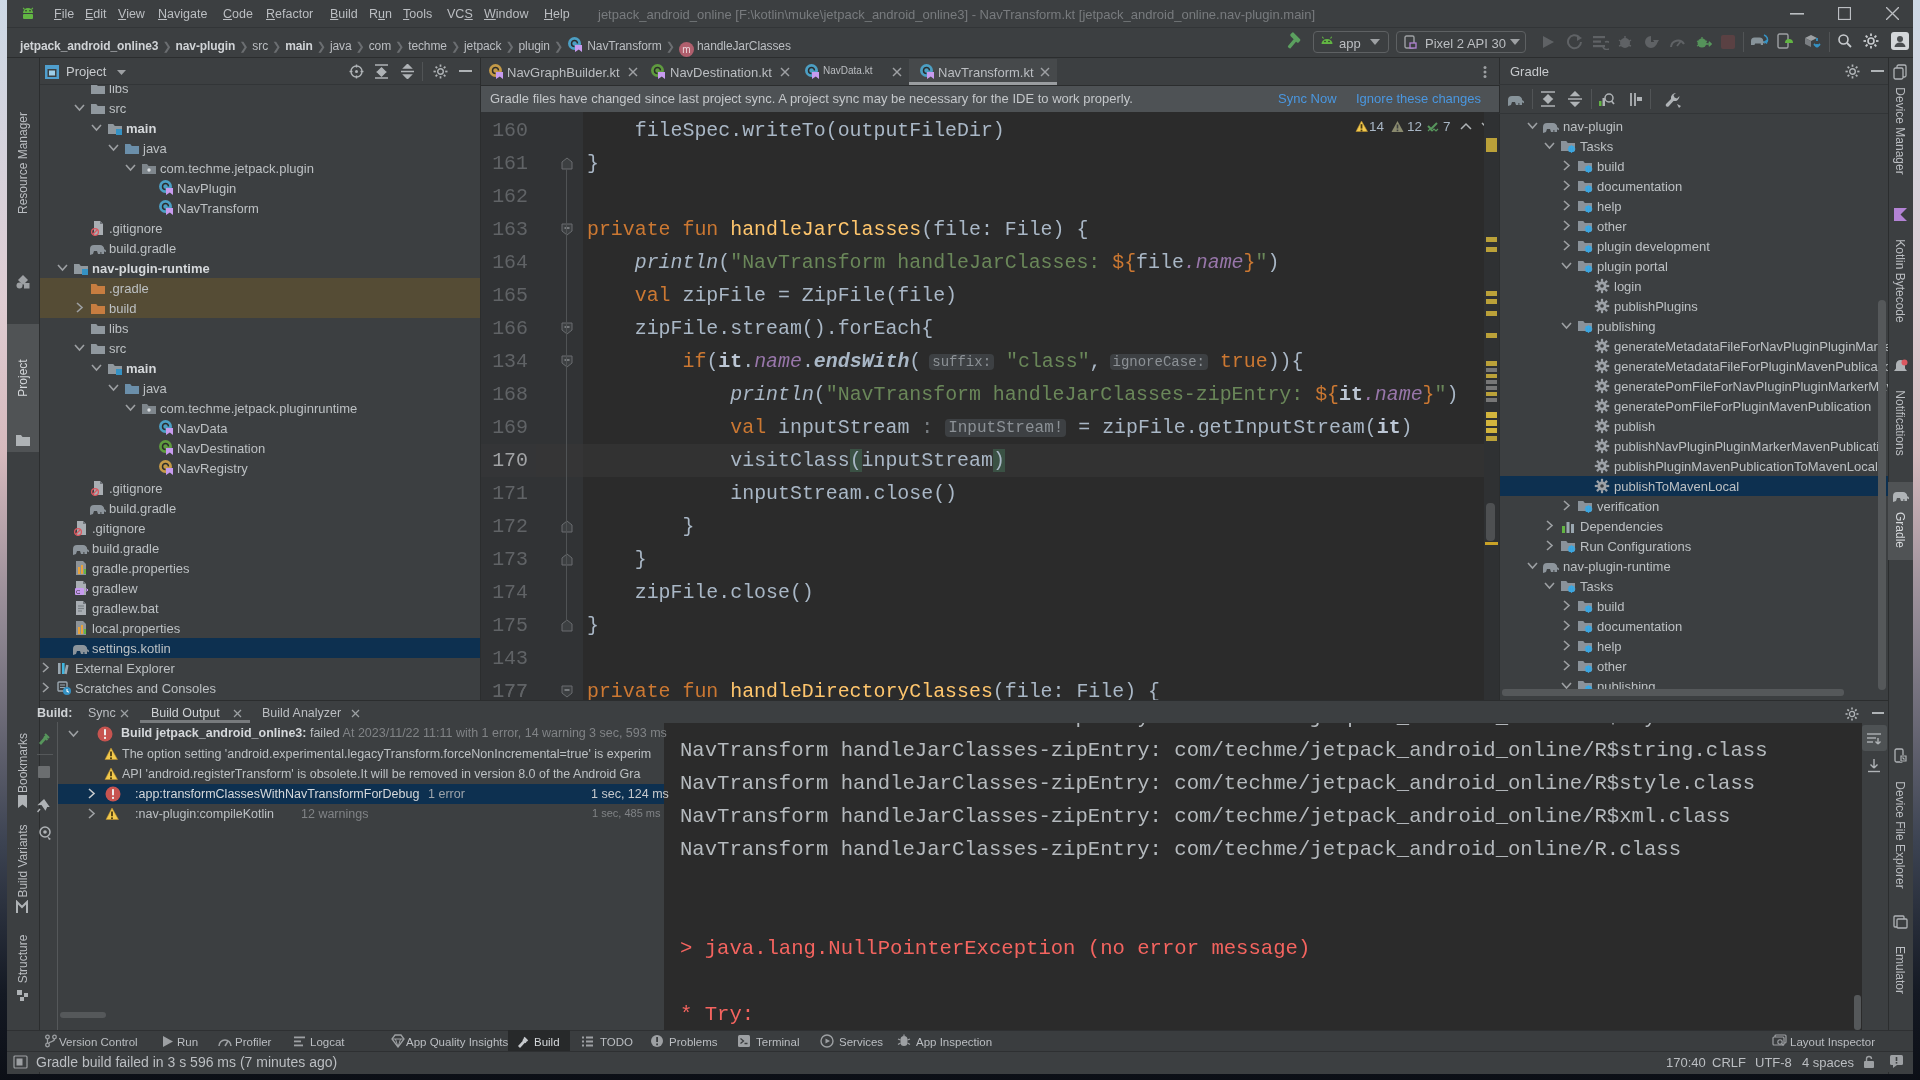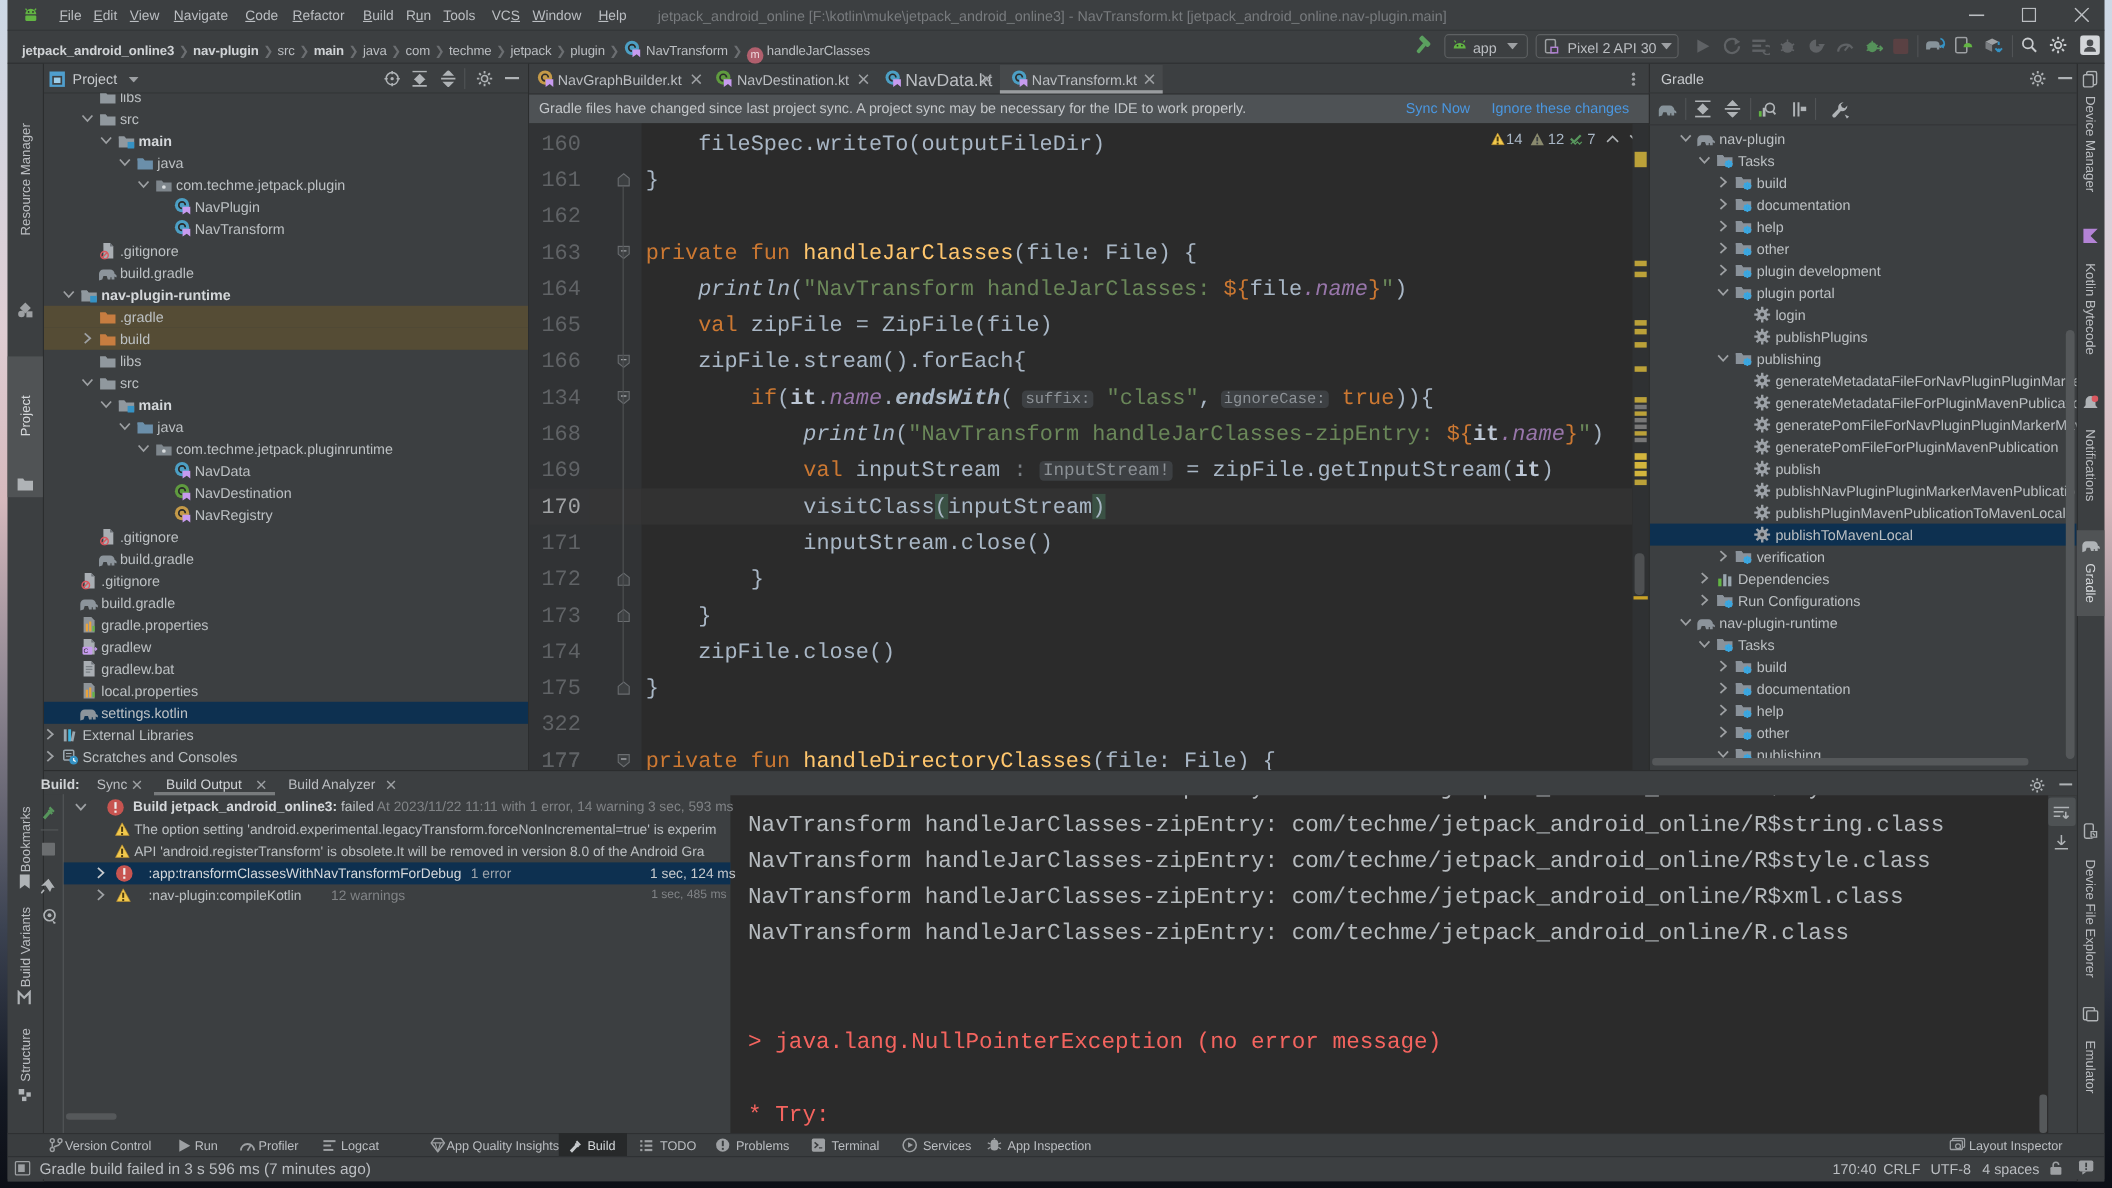--- a/index.html
+++ b/index.html
@@ -458,21 +458,21 @@
 <svg class="ab" style="left:-2px;top:575px" width="15" height="15" viewBox="0 0 15 15">
       <polyline points="5,3 10,7.5 5,12" fill="none" stroke="#9DA0A3" stroke-width="1.6"></polyline>
     </svg>
 <svg class="ab" style="left:16px;top:575px" width="16" height="16" viewBox="0 0 16 16">
       <g>
         <rect x="2" y="3" width="2.6" height="11" fill="#9AA7B0"></rect>
         <rect x="6" y="3" width="2.6" height="11" fill="#40B6E0"></rect>
         <rect x="10" y="5" width="2.6" height="9" fill="#9AA7B0" transform="rotate(12 11 5)"></rect>
       </g>
     </svg>
-<div class="ab" style="left:35px;top:576px;font-size:13px;color:#BCC0C3;white-space:pre;">External Libraries</div>
+<div class="ab" style="left:35px;top:576px;font-size:13px;color:#BCC0C3;white-space:pre;">External Explorer</div>
 <svg class="ab" style="left:-2px;top:595px" width="15" height="15" viewBox="0 0 15 15">
       <polyline points="5,3 10,7.5 5,12" fill="none" stroke="#9DA0A3" stroke-width="1.6"></polyline>
     </svg>
 <svg class="ab" style="left:16px;top:595px" width="16" height="16" viewBox="0 0 16 16">
       <rect x="2" y="2" width="9" height="9" rx="1" fill="none" stroke="#9AA7B0" stroke-width="1.4"></rect>
       <line x1="4" y1="5" x2="9" y2="5" stroke="#9AA7B0"></line>
       <line x1="4" y1="7.5" x2="9" y2="7.5" stroke="#9AA7B0"></line>
       <circle cx="11" cy="11" r="4" fill="#3592C4"></circle>
       <path d="M11 9 v2.2 l1.8 1" stroke="#fff" fill="none" stroke-width="1.1"></path>
     </svg>
@@ -503,21 +503,21 @@
     <g stroke="#9DA0A3" stroke-width="1.4">
       <line x1="1" y1="1" x2="9" y2="9"></line>
       <line x1="9" y1="1" x2="1" y2="9"></line>
     </g>
   </svg>
 <svg class="ab" style="left:804px;top:63px" width="17" height="17" viewBox="0 0 17 17">
     <circle cx="7.5" cy="7.5" r="6.5" fill="#4C9FC4"></circle>
     <path d="M10.5 7.5 a3 3 0 1 0 -3 3" fill="none" stroke="#2B2B2B" stroke-width="1.5"></path>
     <path d="M8 9 h7 v7 l-3.2 -2.6 L8 16 z" fill="#C79BEF"></path>
   </svg>
-<div class="ab" style="left:823px;top:65px;font-size:16px;color:#BBBEC2;white-space:pre;">NavData.kt</div>
+<div class="ab" style="left:823px;top:65px;font-size:10px;color:#BBBEC2;white-space:pre;">NavData.kt</div>
 <svg class="ab" style="left:892px;top:67px" width="10" height="10" viewBox="0 0 10 10">
     <g stroke="#9DA0A3" stroke-width="1.4">
       <line x1="1" y1="1" x2="9" y2="9"></line>
       <line x1="9" y1="1" x2="1" y2="9"></line>
     </g>
   </svg>
 <svg class="ab" style="left:919px;top:63px" width="17" height="17" viewBox="0 0 17 17">
     <circle cx="7.5" cy="7.5" r="6.5" fill="#4C9FC4"></circle>
     <path d="M10.5 7.5 a3 3 0 1 0 -3 3" fill="none" stroke="#2B2B2B" stroke-width="1.5"></path>
     <path d="M8 9 h7 v7 l-3.2 -2.6 L8 16 z" fill="#C79BEF"></path>
@@ -553,21 +553,21 @@
 <div class="ab mono" style="left:481px;top:317px;width:47px;text-align:right;font-size:19.9px;color:#606366">166</div>
 <div class="ab mono" style="left:481px;top:350px;width:47px;text-align:right;font-size:19.9px;color:#606366">134</div>
 <div class="ab mono" style="left:481px;top:383px;width:47px;text-align:right;font-size:19.9px;color:#606366">168</div>
 <div class="ab mono" style="left:481px;top:416px;width:47px;text-align:right;font-size:19.9px;color:#606366">169</div>
 <div class="ab mono" style="left:481px;top:449px;width:47px;text-align:right;font-size:19.9px;color:#A1A3A5">170</div>
 <div class="ab mono" style="left:481px;top:482px;width:47px;text-align:right;font-size:19.9px;color:#606366">171</div>
 <div class="ab mono" style="left:481px;top:515px;width:47px;text-align:right;font-size:19.9px;color:#606366">172</div>
 <div class="ab mono" style="left:481px;top:548px;width:47px;text-align:right;font-size:19.9px;color:#606366">173</div>
 <div class="ab mono" style="left:481px;top:581px;width:47px;text-align:right;font-size:19.9px;color:#606366">174</div>
 <div class="ab mono" style="left:481px;top:614px;width:47px;text-align:right;font-size:19.9px;color:#606366">175</div>
-<div class="ab mono" style="left:481px;top:647px;width:47px;text-align:right;font-size:19.9px;color:#606366">322</div>
+<div class="ab mono" style="left:481px;top:647px;width:47px;text-align:right;font-size:19.9px;color:#606366">143</div>
 <div class="ab mono" style="left:481px;top:680px;width:47px;text-align:right;font-size:19.9px;color:#606366">177</div>
 <svg class="ab" style="left:561px;top:223px" width="12" height="13" viewBox="0 0 12 13">
     <path d="M1 1 h10 v7 l-5 4 -5 -4 z" fill="#3C3F41" stroke="#6A6D70" stroke-width="1"></path>
     <line x1="3.5" y1="5" x2="8.5" y2="5" stroke="#9DA0A3" stroke-width="1.2"></line>
   </svg>
 <svg class="ab" style="left:561px;top:322px" width="12" height="13" viewBox="0 0 12 13">
     <path d="M1 1 h10 v7 l-5 4 -5 -4 z" fill="#3C3F41" stroke="#6A6D70" stroke-width="1"></path>
     <line x1="3.5" y1="5" x2="8.5" y2="5" stroke="#9DA0A3" stroke-width="1.2"></line>
   </svg>
 <svg class="ab" style="left:561px;top:355px" width="12" height="13" viewBox="0 0 12 13">

